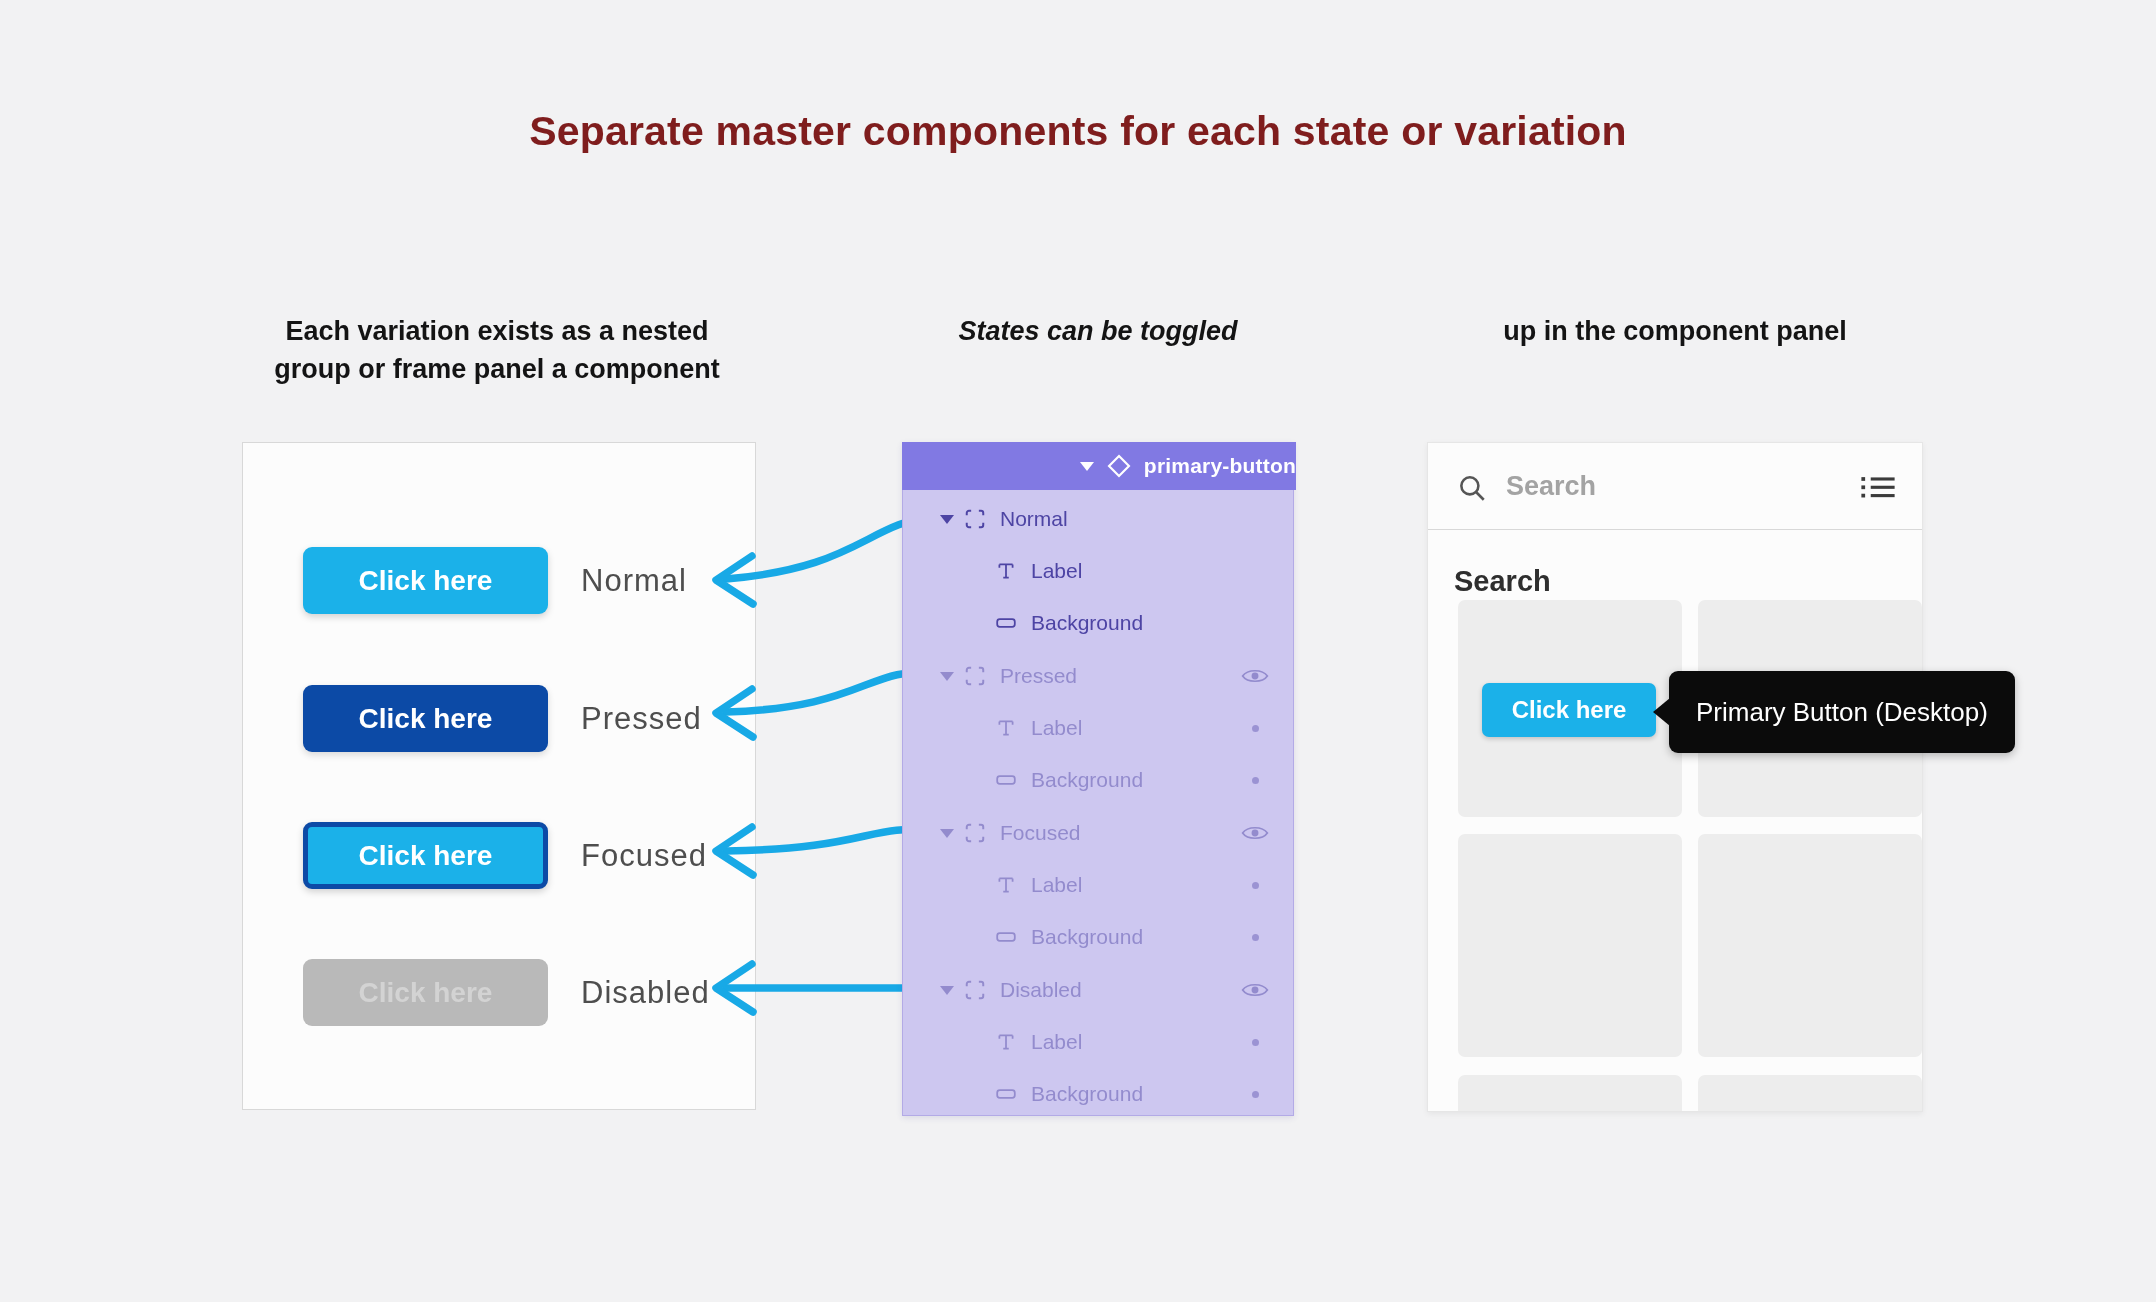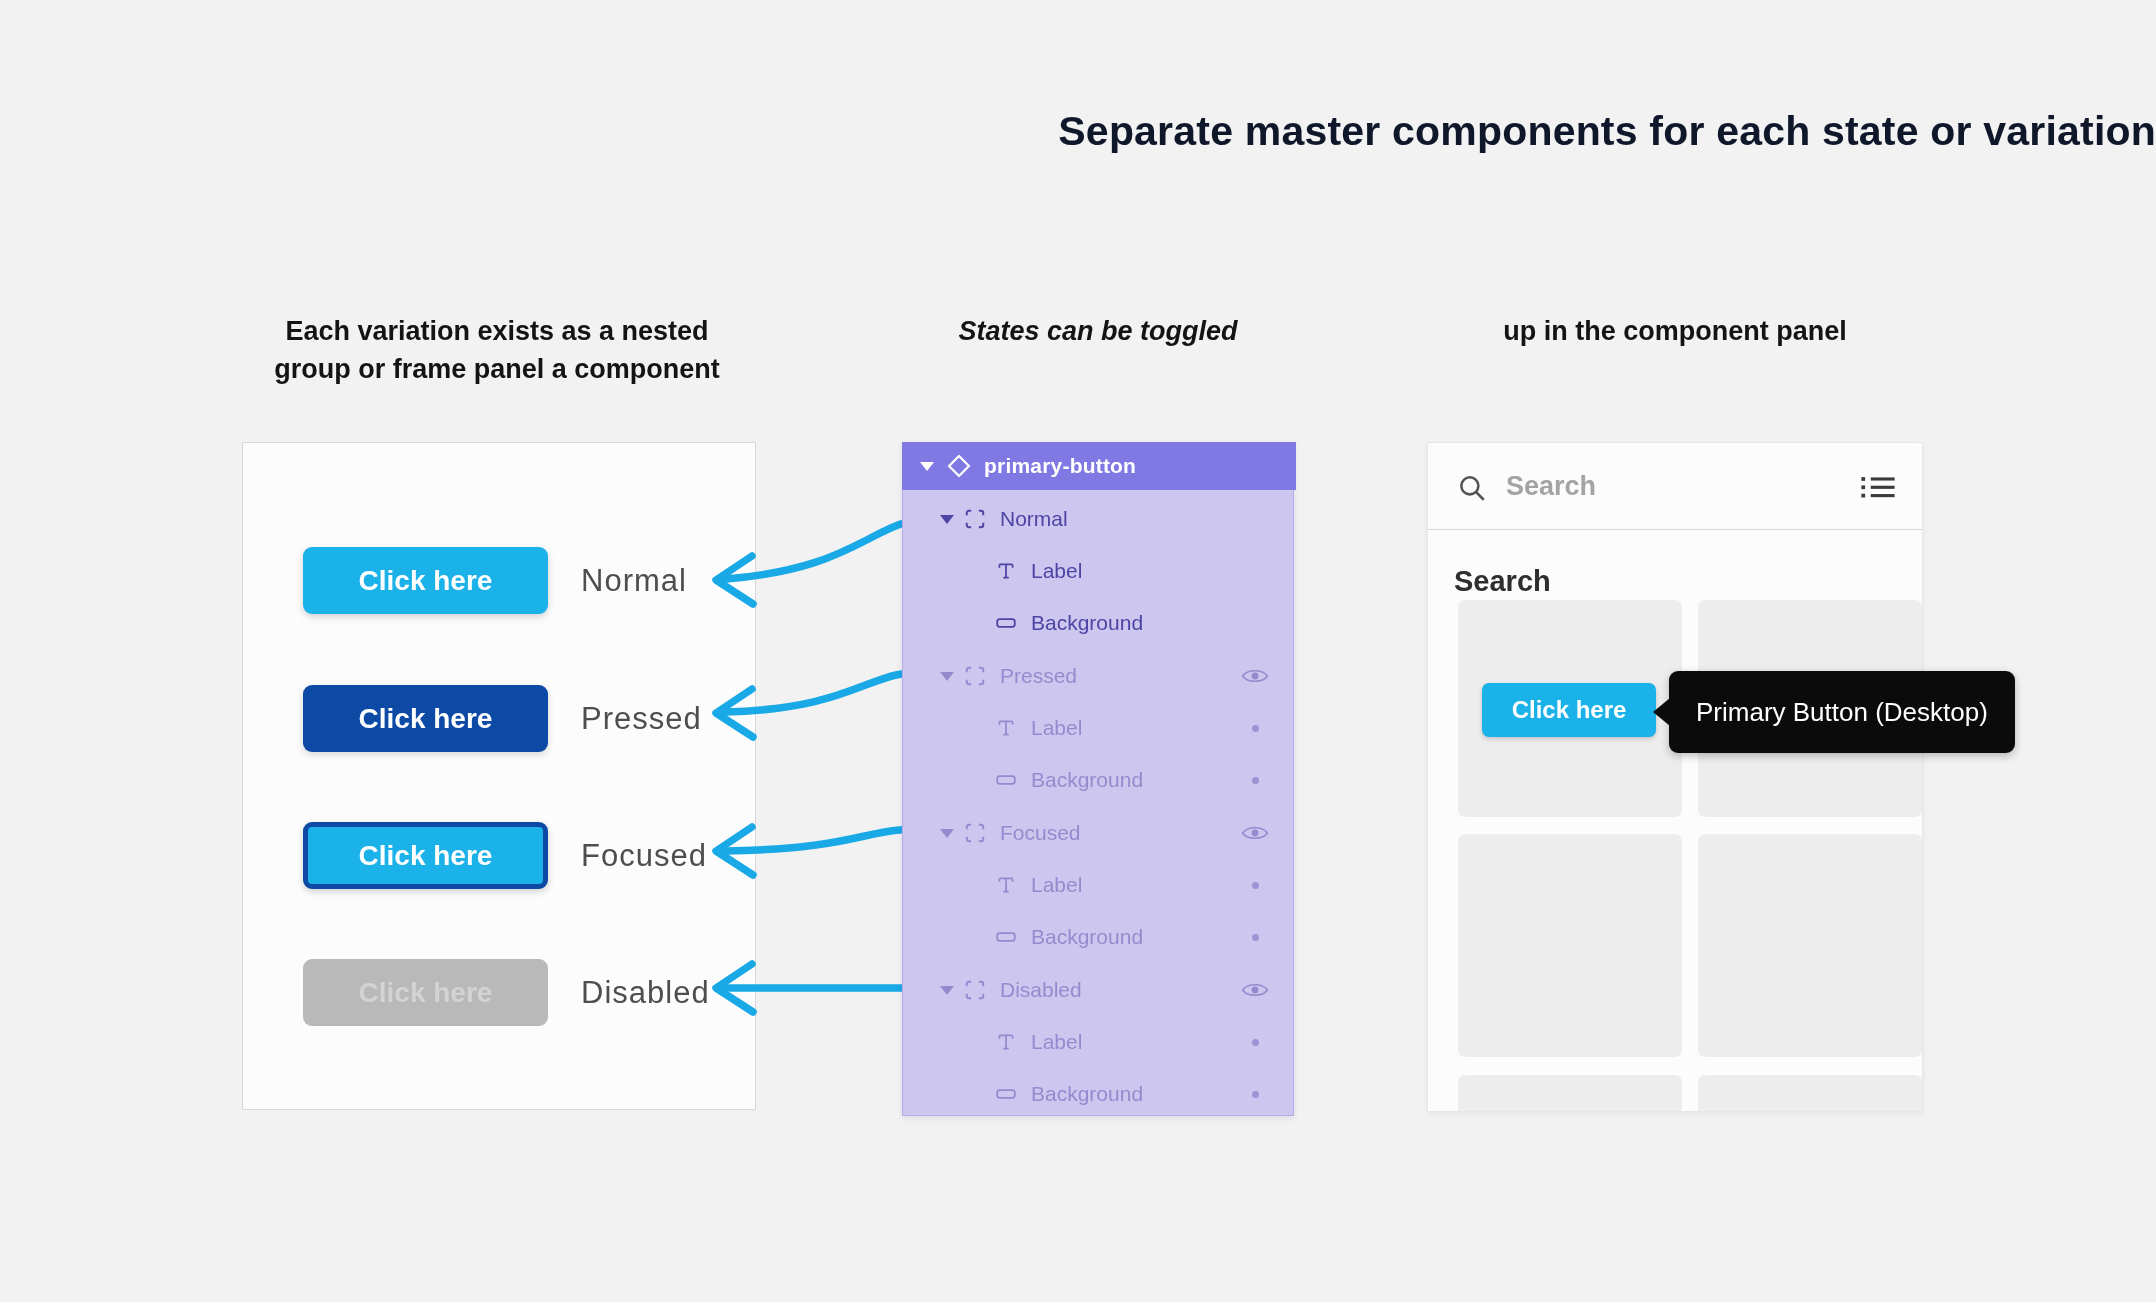--- a/index.html
+++ b/index.html
@@ -7,22 +7,22 @@
     width:2156px;height:1302px;position:relative;
     background:#F2F2F3;
     font-family:"Liberation Sans", sans-serif;
     color:#141414;
     overflow:hidden;
   }
   .abs{position:absolute;}
 
   
   .page-title{
-    left:0;top:108px;width:2156px;text-align:right;
-    font-size:41px;font-weight:700;letter-spacing:.2px;color:#0f172a;
+    left:0;top:108px;width:2156px;text-align:center;
+    font-size:41px;font-weight:700;letter-spacing:.2px;color:#7f1d1d;
   }
   .col-heading{
     top:312px;text-align:center;font-size:27px;font-weight:700;
     line-height:38px;color:#141414;
   }
   .col-heading.left{left:240px;width:514px;}
   .col-heading.middle{left:902px;width:392px;font-style:italic;}
   .col-heading.right{left:1427px;width:496px;}
 
   
@@ -49,21 +49,21 @@
   svg.arrows{left:0;top:0;pointer-events:none;}
 
   
   .layers-panel{
     left:902px;top:442px;width:392px;height:674px;
     background:#CDC7F0;border:1px solid #B3AAE6;box-sizing:border-box;
     box-shadow:0 2px 6px rgba(60,50,140,.12);
   }
   .layers-header{
     position:absolute;left:-1px;top:-1px;width:394px;height:48px;
-    background:#8179E3;display:flex;align-items:center;color:#FFFFFF;
+    background:#8179E3;display:flex;align-items:center;color:#FFFFFF;justify-content:flex-end;
   }
   .layers-header .tri{color:#FFFFFF;margin-left:18px;}
   .layers-header .diamond{margin-left:12px;display:flex;}
   .layers-header .cname{margin-left:12px;font-size:21px;font-weight:700;letter-spacing:.2px;}
   .tri{
     width:0;height:0;display:inline-block;
     border-left:7px solid transparent;border-right:7px solid transparent;
     border-top:9px solid currentColor;
   }
   .layer-row{

